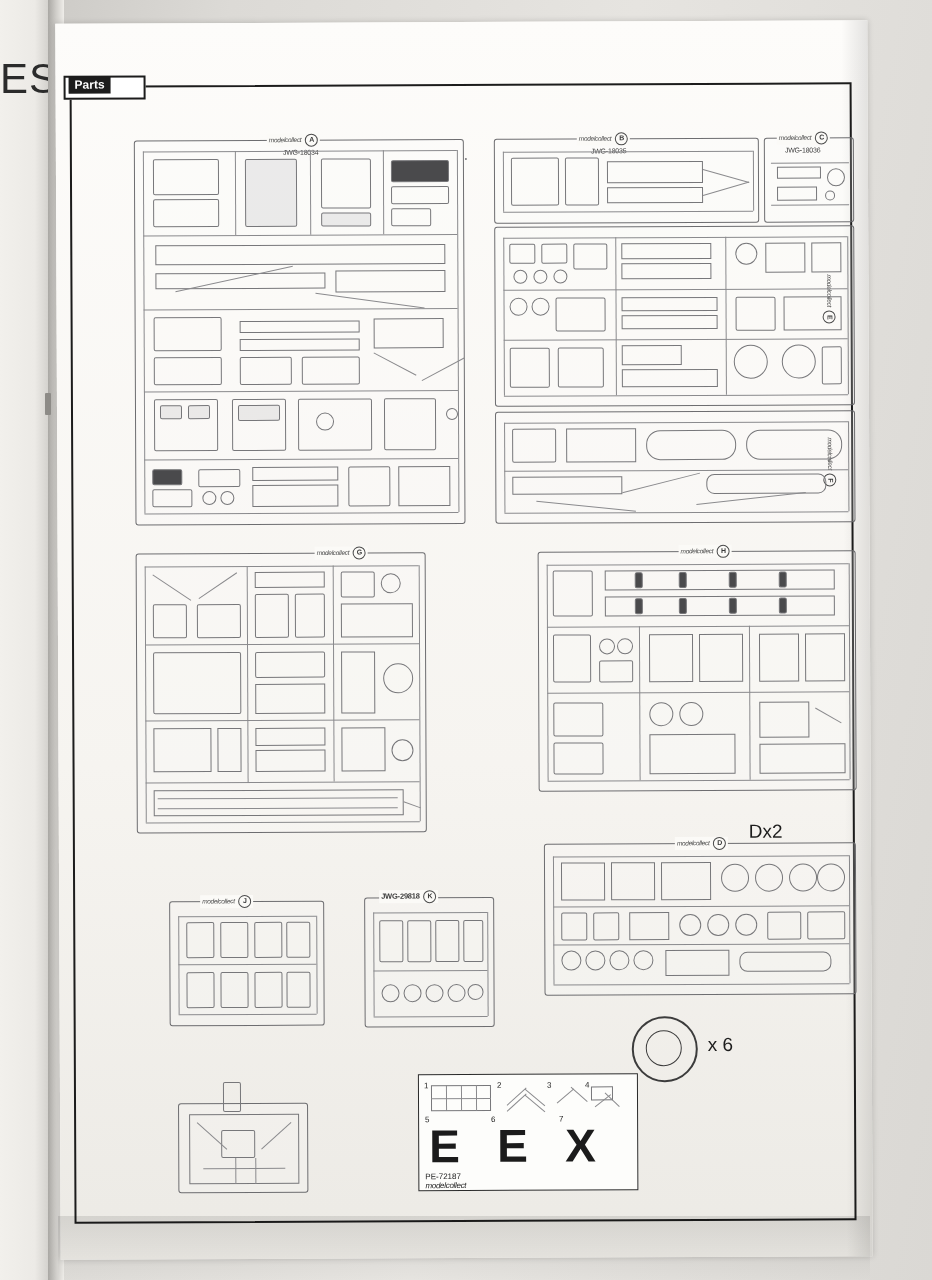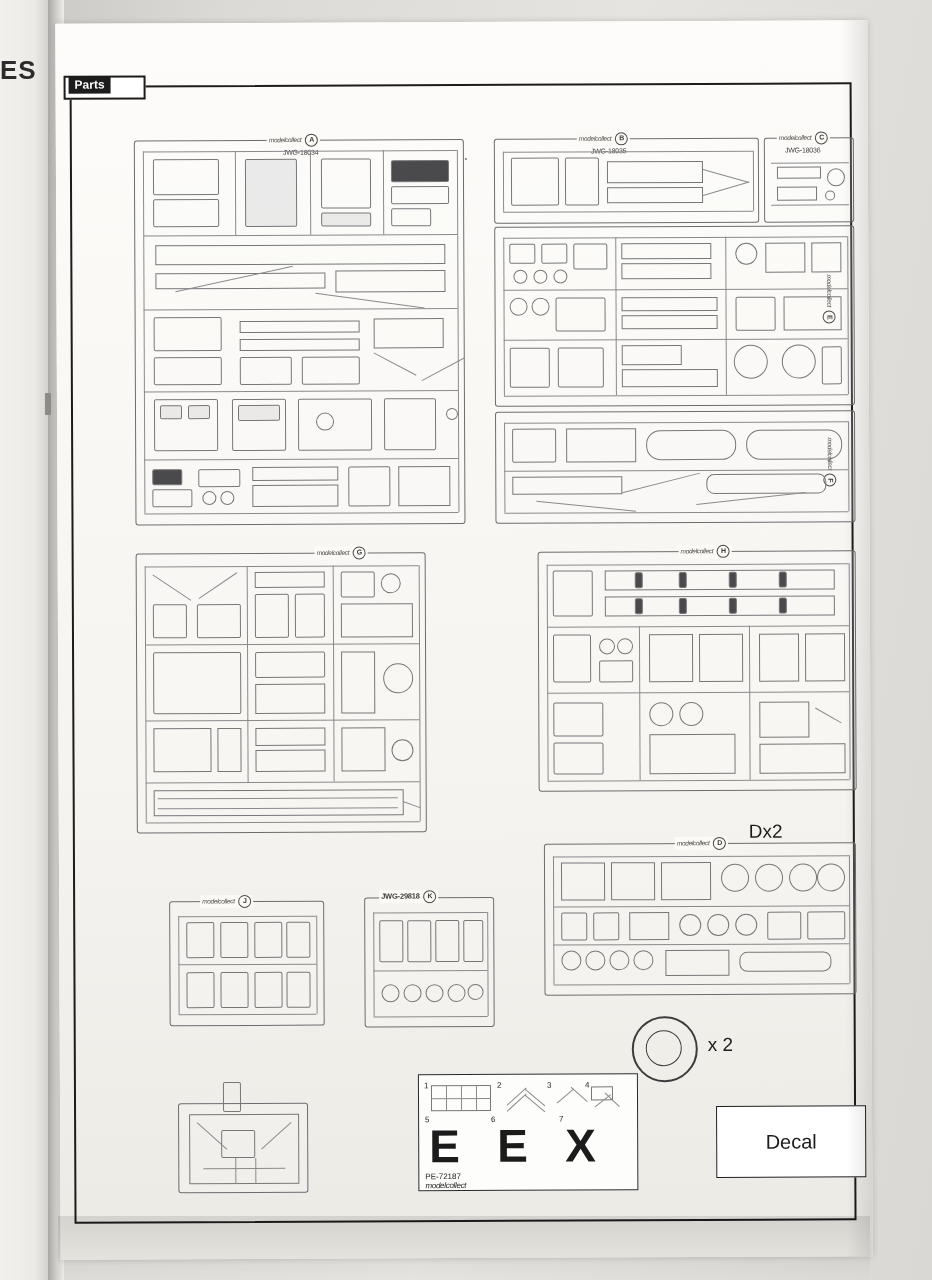--- a/index.html
+++ b/index.html
@@ -18,22 +18,22 @@
   
   .left-page {
     position: absolute;
     left: 0; top: 0;
     width: 58px; height: 1280px;
     background: linear-gradient(90deg,#f2f0ec 0%, #eceae6 60%, #c2c0bc 100%);
   }
   .left-page-text {
     position: absolute;
     left: 0px; top: 55px;
-    font-size: 26px;
-    font-weight: bold;
+    font-size: 42px;
+    font-weight: normal;
     color: #2b2b2b;
     letter-spacing: 1px;
     font-family: "Liberation Sans", sans-serif;
   }
   .spine {
     position: absolute;
     left: 48px; top: 0;
     width: 16px; height: 1280px;
     background: linear-gradient(90deg,#a9a7a3 0%, #cfcdc9 50%, #efede9 100%);
   }
@@ -566,21 +566,21 @@
       <div class="pt r2" style="left:98px; top:22px; width:20px; height:42px;"></div>
       <div class="pt round" style="left:16px; top:86px; width:18px; height:18px;"></div>
       <div class="pt round" style="left:38px; top:86px; width:18px; height:18px;"></div>
       <div class="pt round" style="left:60px; top:86px; width:18px; height:18px;"></div>
       <div class="pt round" style="left:82px; top:86px; width:18px; height:18px;"></div>
       <div class="pt round" style="left:102px; top:86px; width:16px; height:16px;"></div>
     </div>
 
     <div class="wheel-ring" style="left:572px; top:995px; width:62px; height:62px;"></div>
     <div class="wheel-hub" style="left:586px; top:1009px; width:34px; height:34px;"></div>
-    <div class="x8" style="left:648px; top:1013px;">x 2</div>
+    <div class="x8" style="left:648px; top:1013px;">x 6</div>
 
     <div class="sprue" style="left:118px; top:1080px; width:130px; height:90px;">
       <div class="pt" style="left:10px; top:10px; width:110px; height:70px;"></div>
       <div class="pt r2" style="left:44px; top:-22px; width:18px; height:30px;"></div>
       <div class="pt r2" style="left:42px; top:26px; width:34px; height:28px;"></div>
       <div class="diag" style="left:18px; top:18px; width:40px; transform:rotate(42deg);"></div>
       <div class="diag" style="left:112px; top:18px; width:40px; transform:rotate(138deg);"></div>
       <div class="bar" style="left:24px; top:64px; width:82px;"></div>
       <div class="barv" style="left:56px; top:54px; height:26px;"></div>
       <div class="barv" style="left:76px; top:54px; height:26px;"></div>
@@ -612,21 +612,18 @@
       <div class="pe-glyph" style="left:10px; top:44px;">E</div>
       <div class="pe-num" style="left:72px; top:40px;">6</div>
       <div class="pe-glyph" style="left:78px; top:44px;">E</div>
       <div class="pe-num" style="left:140px; top:40px;">7</div>
       <div class="pe-glyph" style="left:146px; top:44px;">X</div>
 
       <div class="pe-code" style="left:6px; top:97px;text-align:center;">PE-72187</div>
       <div class="pe-code brandmark" style="left:6px; top:106px;">modelcollect</div>
     </div>
 
-    <div class="decal-box" style="left:656px; top:1085px; width:148px; height:70px;">
-      <div class="decal-text" style="top:24px;">Decal</div>
-    </div>
 
     <div class="shadow-edge"></div>
   </div>
 
   <div class="bottom-shadow"></div>
 </div>
 
 </body></html>

